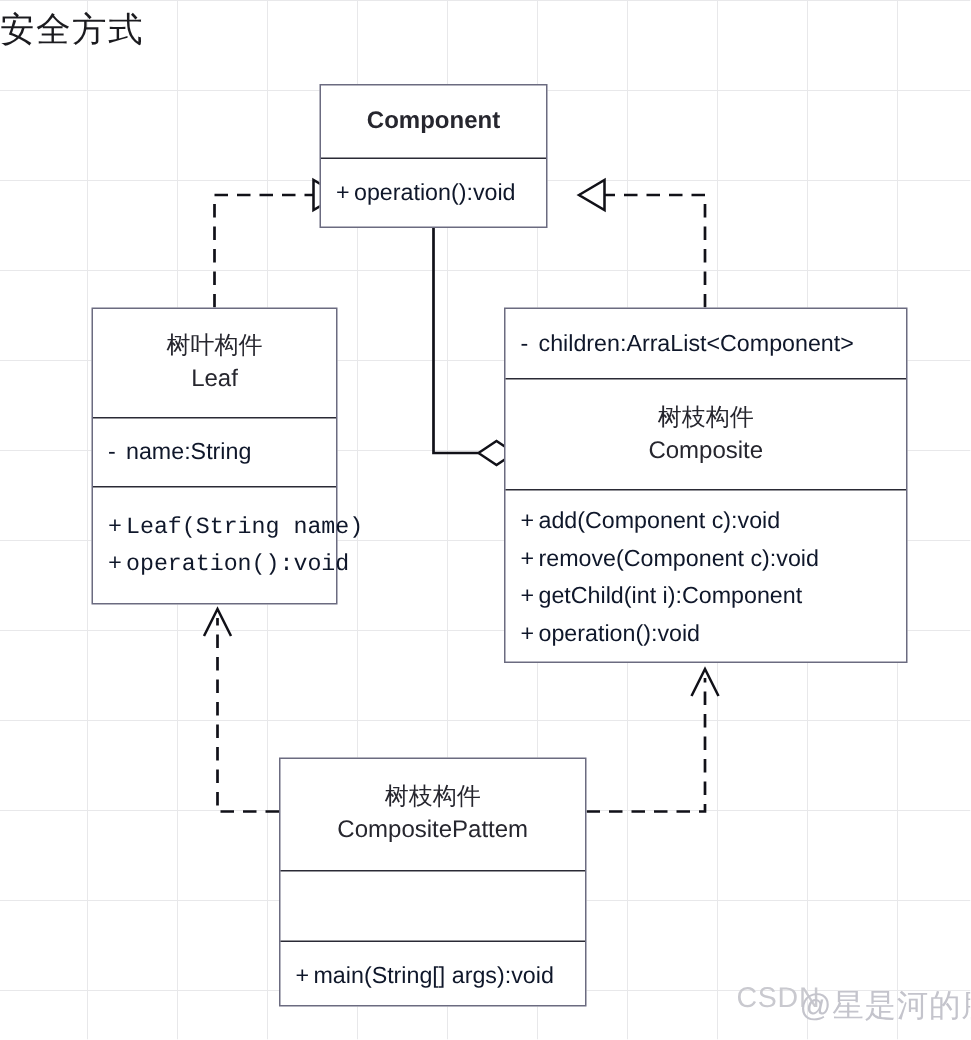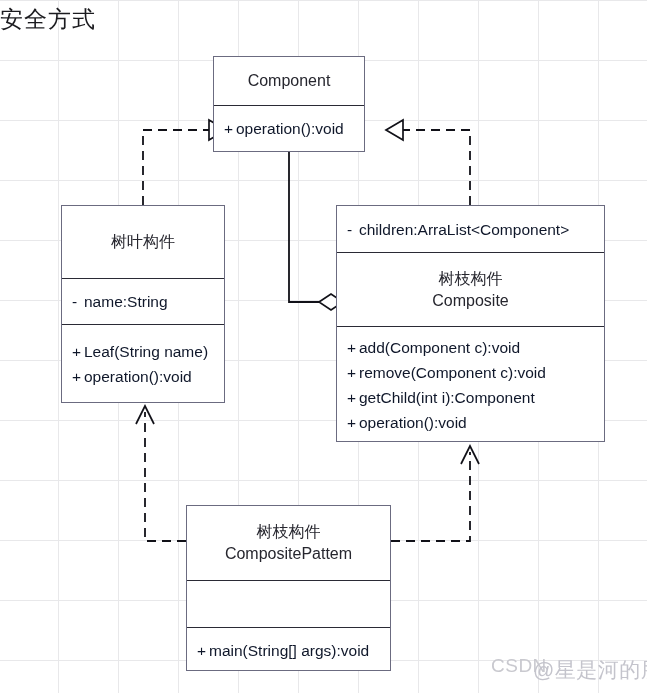--- a/index.html
+++ b/index.html
@@ -134,44 +134,45 @@
       <polyline points="136,424 145,406 154,424" fill="none" stroke="#111118" stroke-width="1.7"></polyline>
     </g>
 
     <g>
       <path d="M 391 541 L 470 541 L 470 452" fill="none" stroke="#111118" stroke-width="1.8" stroke-dasharray="9,6"></path>
       <polyline points="461,464 470,446 479,464" fill="none" stroke="#111118" stroke-width="1.7"></polyline>
     </g>
   </svg>
 
   <div class="uml-class" style="left:213px; top:56px; width:152px; height:96px;">
-    <div class="compartment" style="height:48px;">
+    <div class="compartment" style="height:48px;font-weight:bold;">
       <div class="class-name">
         <span class="cn-en">Component</span>
       </div>
     </div>
     <div class="compartment" style="height:46px;">
       <div class="member">
         <span class="vis">+</span><span>operation():void</span>
       </div>
     </div>
   </div>
 
   <div class="uml-class" style="left:61px; top:205px; width:164px; height:198px;">
     <div class="compartment" style="height:72px;">
       <div class="class-name">
         <span class="cn-cn">树叶构件</span>
+        <span class="cn-en">Leaf</span>
       </div>
     </div>
     <div class="compartment" style="height:46px;">
       <div class="member">
         <span class="vis">-</span><span>name:String</span>
       </div>
     </div>
-    <div class="compartment" style="height:78px;">
+    <div class="compartment" style="height:78px;font-family:Liberation Mono, monospace;">
       <div class="member">
         <span class="vis">+</span><span>Leaf(String name)</span>
       </div>
       <div class="member">
         <span class="vis">+</span><span>operation():void</span>
       </div>
     </div>
   </div>
 
   <div class="uml-class" style="left:336px; top:205px; width:269px; height:237px;">

